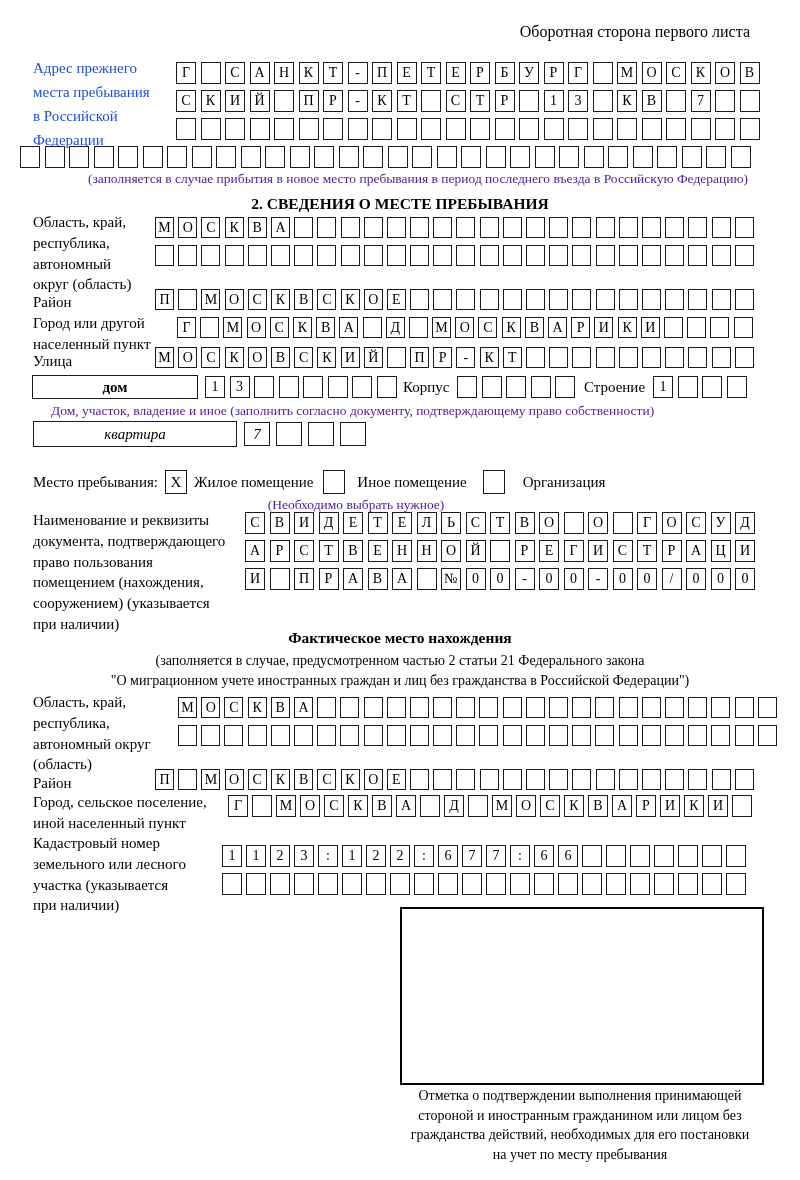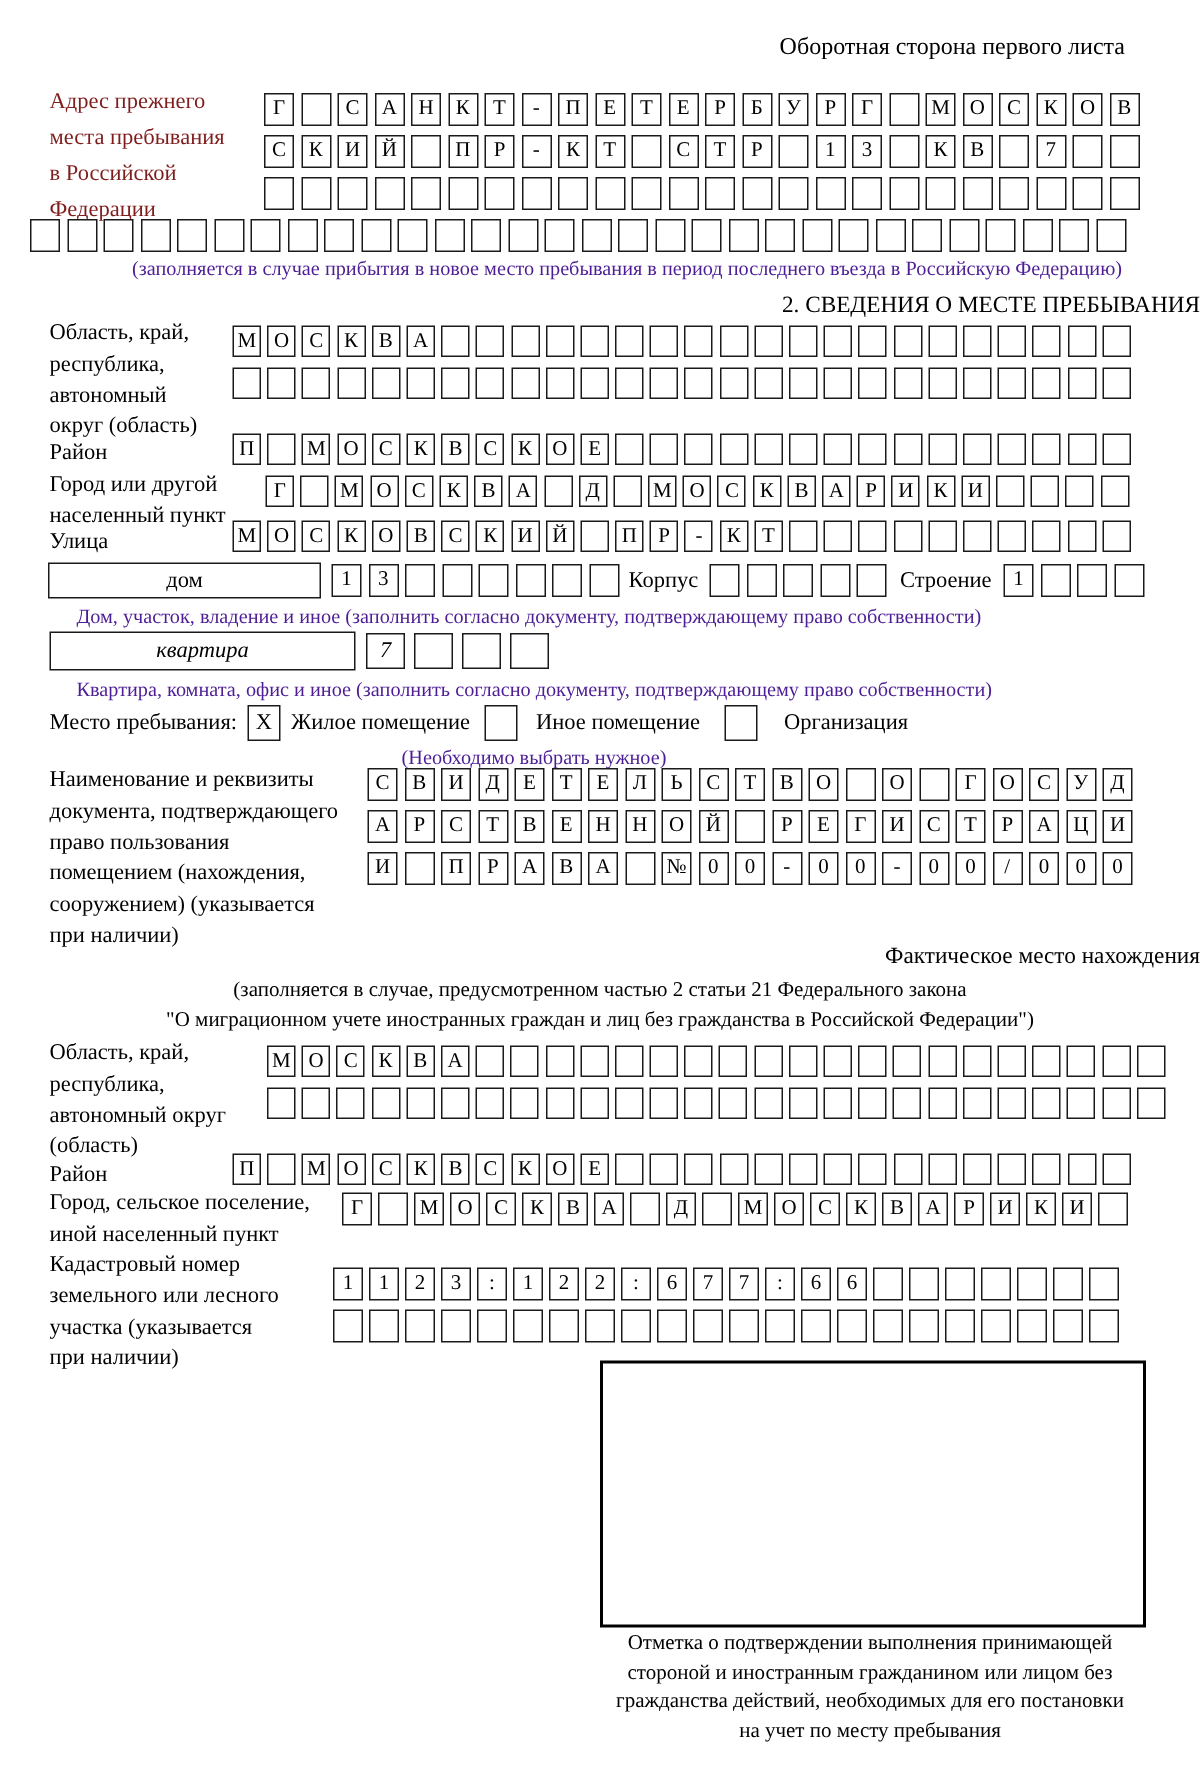--- a/index.html
+++ b/index.html
@@ -1,25 +1,25 @@
 <!DOCTYPE html>
 <html><head>
 <meta charset="utf-8">
 <style>
   html,body{margin:0;padding:0;background:#fff;}
   #page{
     position:relative;width:800px;height:1180px;background:#ffffff;color:#000;
     font-family:"Liberation Serif","DejaVu Serif",serif;overflow:hidden;border-radius:15px;
   }
   .abs{position:absolute;}
-  .lbl{font-size:15px;line-height:24px;color:#7f1d1d;}
+  .lbl{font-size:15px;line-height:24px;color:#1d4ed8;}
   .lbl20{font-size:15px;line-height:20.8px;color:#000;}
   .note{font-size:13.5px;color:#4c1d95;margin-left:18px;}
   .center{text-align:center;}
-  .bold{font-weight:normal;text-align:right;}
+  .bold{font-weight:bold;}
   .fullw{left:0;width:800px;}
   .boxrow{display:flex;height:22px;}
   .rowstack .boxrow{margin-bottom:6px;}
   .cbox{
     box-sizing:border-box;flex:0 0 auto;width:20px;height:22px;
     border:1.7px solid #1a1a1a;margin-right:4.5px;background:#fff;
     display:inline-flex;align-items:center;justify-content:center;
     font-size:14px;line-height:1;
   }
   .g26 .cbox{width:19px;margin-right:4.2px;height:21px;}
@@ -321,21 +321,21 @@
       <span class="cbox"></span>
       <span class="cbox"></span>
       <span class="cbox"></span>
       <span class="cbox"></span>
       <span class="cbox"></span>
       <span class="cbox"></span>
       <span class="cbox"></span>
     </div>
 
   <div class="abs flexrow" style="left:32px;top:375px;">
-    <span class="widebox" style="width:182px;height:24px;">дом</span>
+    <span class="widebox" style="width:166px;height:24px;font-weight:bold;">дом</span>
     <span class="boxrow" style="margin-left:7px;">
         <span class="cbox">1</span>
         <span class="cbox">3</span>
         <span class="cbox"></span>
         <span class="cbox"></span>
         <span class="cbox"></span>
         <span class="cbox"></span>
         <span class="cbox"></span>
         <span class="cbox"></span>
       </span>
@@ -359,21 +359,20 @@
 
   <div class="abs flexrow" style="left:33px;top:421px;font-style:italic;">
     <span class="widebox" style="width:204px;height:26px;">квартира</span>
     <span class="boxrow big" style="margin-left:7px;height:24px;">
         <span class="cbox">7</span>
         <span class="cbox"></span>
         <span class="cbox"></span>
         <span class="cbox"></span>
       </span>
   </div>
-  <div class="abs note" style="left:33px;top:452px;">Квартира, комната, офис и иное (заполнить согласно документу, подтверждающему право собственности)</div>
 
   <div class="abs flexrow" style="left:33px;top:470px;">
     <span class="inline-lbl">Место пребывания:</span>
     <span class="chk" style="margin-left:7px;">X</span>
     <span class="inline-lbl" style="margin-left:7px;">Жилое помещение</span>
     <span class="chk" style="margin-left:10px;"></span>
     <span class="inline-lbl" style="margin-left:12px;">Иное помещение</span>
     <span class="chk" style="margin-left:16px;"></span>
     <span class="inline-lbl" style="margin-left:18px;">Организация</span>
   </div>

